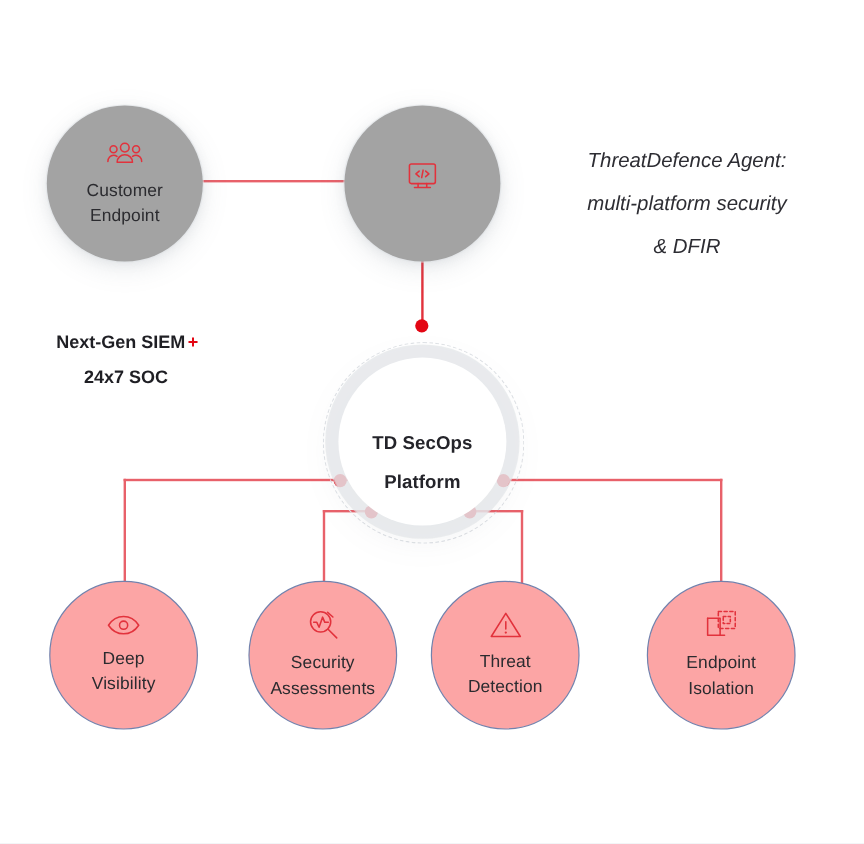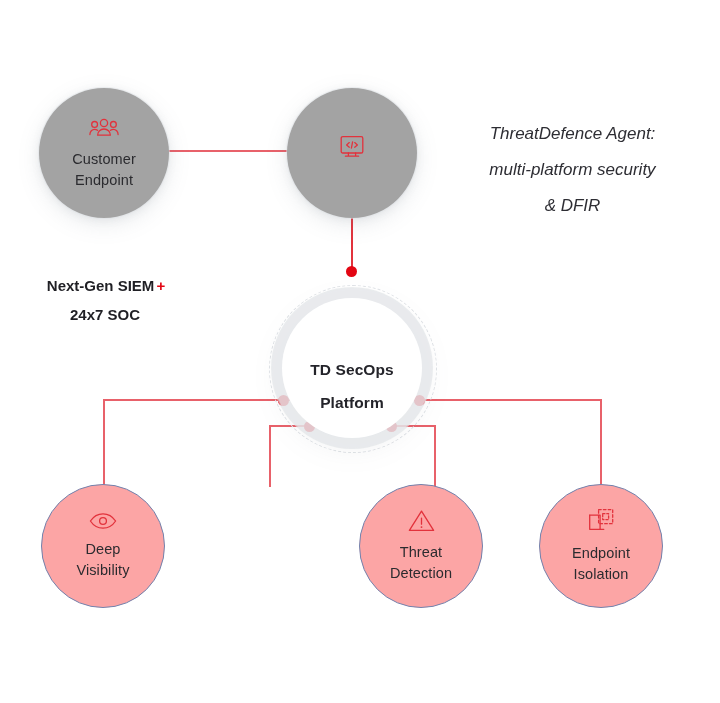--- a/index.html
+++ b/index.html
@@ -204,20 +204,32 @@
     <span class="node-icon">
       <svg width="28" height="18" viewBox="0 0 28 18" fill="none" stroke="#e2323c" stroke-width="1.3" stroke-linecap="round" stroke-linejoin="round">
         <path d="M1.4 9C4.6 4.2 9 1.8 14 1.8S23.4 4.2 26.6 9c-3.2 4.8-7.6 7.2-12.6 7.2S4.6 13.8 1.4 9z"></path>
         <circle cx="14" cy="9" r="3.4"></circle>
       </svg>
     </span>
     <span class="node-label">Deep
 Visibility</span>
   </div>
 
+  <div class="out-node" style="left:207px; top:484px; width:124px; height:124px;">
+    <span class="node-icon">
+      <svg width="27" height="27" viewBox="0 0 27 27" fill="none" stroke="#e2323c" stroke-width="1.3" stroke-linecap="round" stroke-linejoin="round">
+        <circle cx="11.2" cy="11.2" r="8.4"></circle>
+        <path d="M17.4 17.4 24.6 24.6"></path>
+        <path d="M5.4 11.6h2.6l1.9 4.1 2.9-8.4 1.9 4.3h2.9"></path>
+        <path d="M17 3.2 21.4 7.2"></path>
+      </svg>
+    </span>
+    <span class="node-label">Security
+Assessments</span>
+  </div>
 
   <div class="out-node" style="left:359px; top:484px; width:124px; height:124px;">
     <span class="node-icon">
       <svg width="27" height="24" viewBox="0 0 27 24" fill="none" stroke="#e2323c" stroke-width="1.3" stroke-linecap="round" stroke-linejoin="round">
         <path d="M13.5 2.1 25.6 21.4H1.4z"></path>
         <path d="M13.5 9.1v6.1"></path>
         <circle cx="13.5" cy="18.1" r="0.95" fill="#e2323c" stroke="none"></circle>
       </svg>
     </span>
     <span class="node-label">Threat

